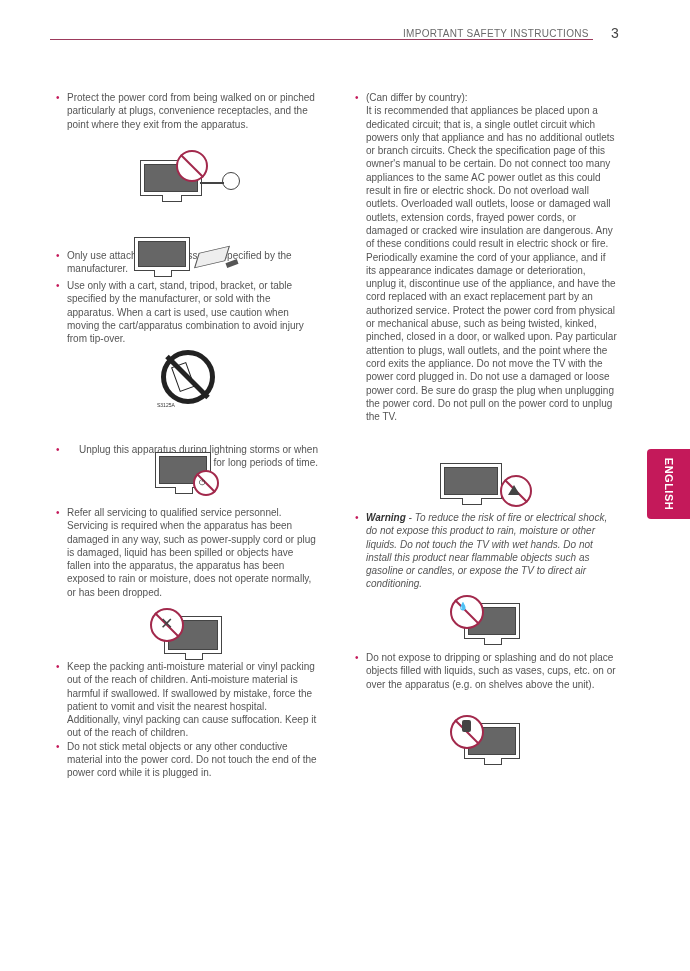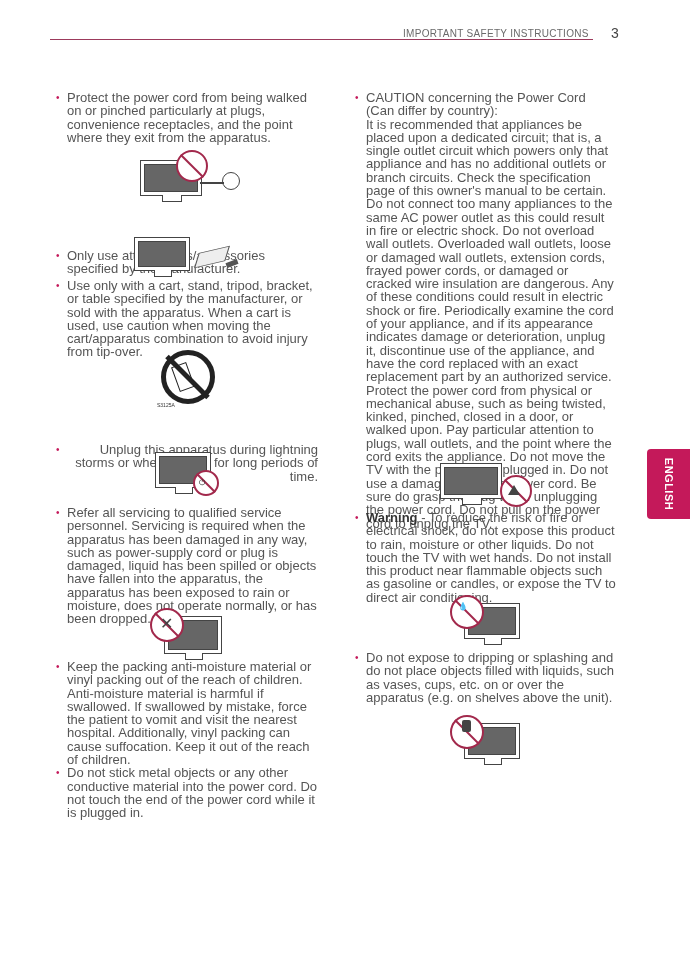--- a/index.html
+++ b/index.html
@@ -5,21 +5,21 @@
   html, body { margin:0; padding:0; }
   body { width:690px; height:971px; background:#ffffff; position:relative; overflow:hidden;
          font-family:"Liberation Sans", "DejaVu Sans", sans-serif; color:#555555; }
   .header-line { position:absolute; left:50px; top:39px; width:543px; height:1px; background:#9c3a5c; }
   .header-title { position:absolute; left:403px; top:28px; font-size:10px; letter-spacing:0.3px; color:#6a6a6a;text-align:center; }
   .page-num { position:absolute; left:611px; top:25px; font-size:14px; color:#444; }
   .side-tab { position:absolute; left:647px; top:449px; width:43px; height:70px; background:#c4195a;
               border-radius:4px 0 0 4px; }
   .side-tab span { position:absolute; left:50%; top:50%; transform:translate(-50%,-50%) rotate(90deg);
                    color:#fff; font-weight:bold; font-size:11px; letter-spacing:0.5px; white-space:nowrap; }
-  .col { position:absolute; font-size:13px; line-height:13.3px; color:#555; }
+  .col { position:absolute; font-size:10px; line-height:13.3px; color:#555; }
   .col.left { left:56px; top:91px; width:262px; }
   .col.right { left:355px; top:91px; width:262px; }
   .bullet { position:relative; padding-left:11px; }
   .bullet::before { content:"•"; position:absolute; left:0; top:0; color:#c4195a; font-size:10px; }
   .b { font-weight:bold; color:#333; }
   .fig { position:absolute; }
   .tv { position:absolute; border:1.5px solid #444; background:#fff; }
   .tv .scr { position:absolute; left:3px; top:3px; right:3px; bottom:3px; background:#666; border:1px solid #444; }
   .tv .stand { position:absolute; left:35%; width:30%; bottom:-7px; height:6px; border:1.5px solid #444; border-top:none; background:#fff; }
   .nocircle { position:absolute; border-radius:50%; border:2px solid #a2294c; background:#fff; }
@@ -95,35 +95,34 @@
   <div style="position:absolute;left:10px;top:6px;font-size:16px;color:#444;">✕</div>
 </div>
 
 <div class="col left" style="top:660px;">
   <div class="bullet">Keep the packing anti-moisture material or vinyl packing out of the reach of children. Anti-moisture material is harmful if swallowed. If swallowed by mistake, force the patient to vomit and visit the nearest hospital. Additionally, vinyl packing can cause suffocation. Keep it out of the reach of children.</div>
   <div class="bullet">Do not stick metal objects or any other conductive material into the power cord. Do not touch the end of the power cord while it is plugged in.</div>
 </div>
 
 <div class="col right" style="top:91px;">
   <div class="bullet">
-    <div>CAUTION concerning the Power Cord</div>
     <div>(Can differ by country):</div>
     <div>It is recommended that appliances be placed upon a dedicated circuit; that is, a single outlet circuit which powers only that appliance and has no additional outlets or branch circuits. Check the specification page of this owner's manual to be certain. Do not connect too many appliances to the same AC power outlet as this could result in fire or electric shock. Do not overload wall outlets. Overloaded wall outlets, loose or damaged wall outlets, extension cords, frayed power cords, or damaged or cracked wire insulation are dangerous. Any of these conditions could result in electric shock or fire. Periodically examine the cord of your appliance, and if its appearance indicates damage or deterioration, unplug it, discontinue use of the appliance, and have the cord replaced with an exact replacement part by an authorized service. Protect the power cord from physical or mechanical abuse, such as being twisted, kinked, pinched, closed in a door, or walked upon. Pay particular attention to plugs, wall outlets, and the point where the cord exits the appliance. Do not move the TV with the power cord plugged in. Do not use a damaged or loose power cord. Be sure do grasp the plug when unplugging the power cord. Do not pull on the power cord to unplug the TV.</div>
   </div>
 </div>
 <div class="fig" style="left:440px;top:463px;width:95px;height:46px;">
   <div class="tv" style="left:0;top:0;width:60px;height:34px;">
       <div class="scr"></div>
       <div class="stand"></div>
     </div>
   <div class="nocircle" style="left:60px;top:12px;width:28px;height:28px;"></div>
   <div style="position:absolute;left:68px;top:22px;width:0;height:0;border-left:6px solid transparent;border-right:6px solid transparent;border-bottom:10px solid #444;"></div>
 </div>
 
-<div class="col right" style="top:511px;">
+<div class="col right" style="top:511px;font-style:italic;">
   <div class="bullet"><span class="b">Warning</span><span> - To reduce the risk of fire or electrical shock, do not expose this product to rain, moisture or other liquids. Do not touch the TV with wet hands. Do not install this product near flammable objects such as gasoline or candles, or expose the TV to direct air conditioning.</span></div>
 </div>
 <div class="fig" style="left:450px;top:595px;width:75px;height:50px;">
   <div class="tv" style="left:14px;top:8px;width:54px;height:34px;">
       <div class="scr"></div>
       <div class="stand"></div>
     </div>
   <div class="nocircle" style="left:0;top:0;width:30px;height:30px;"></div>
   <div style="position:absolute;left:8px;top:7px;font-size:8px;color:#444;">💧</div>
 </div>

